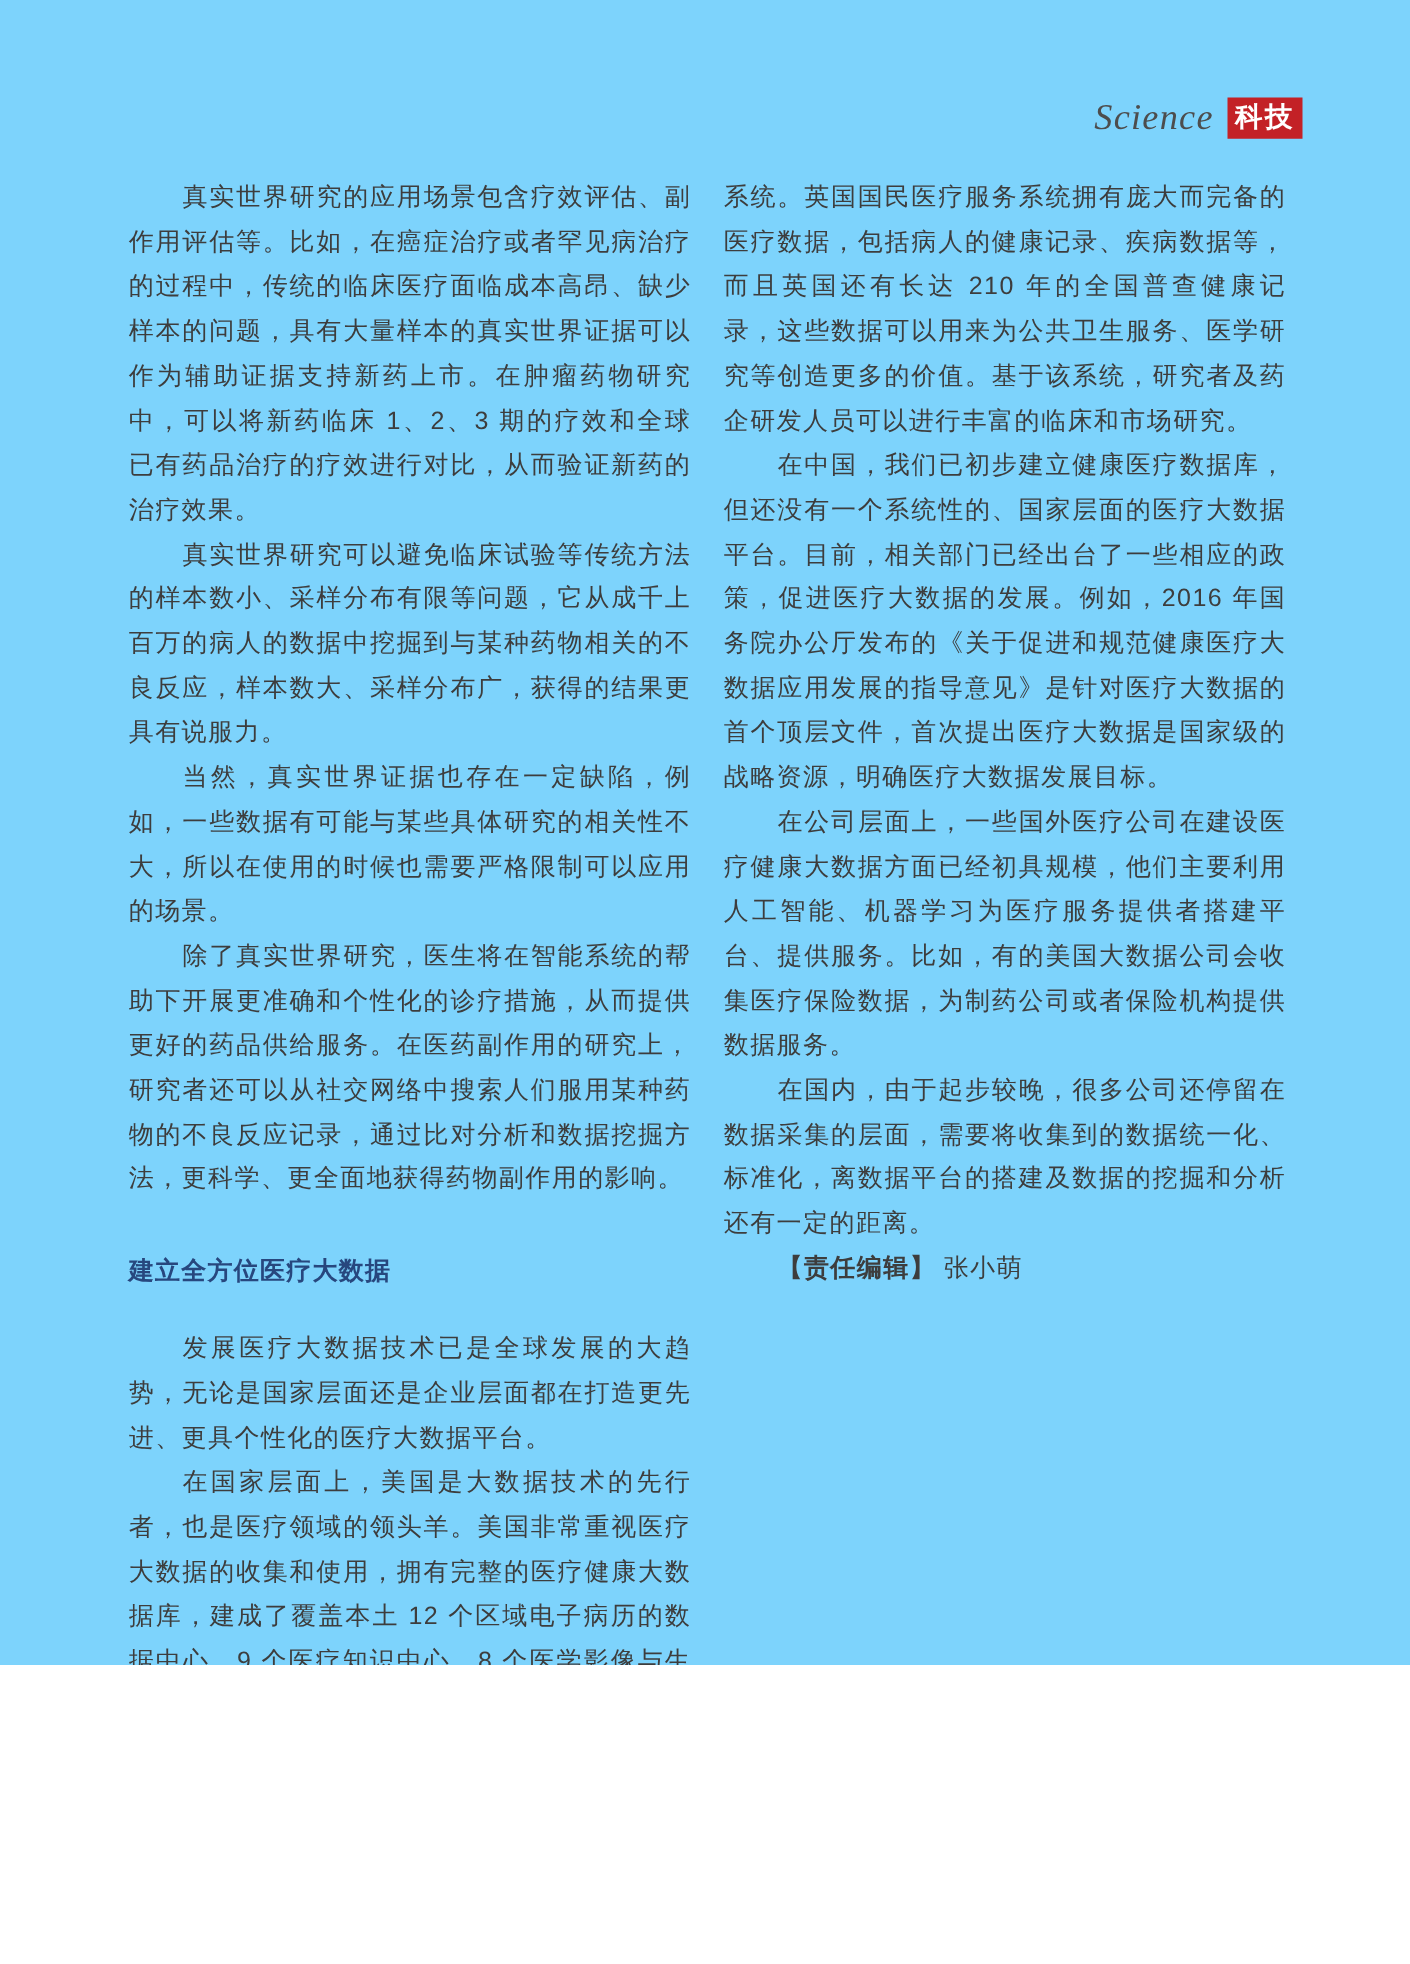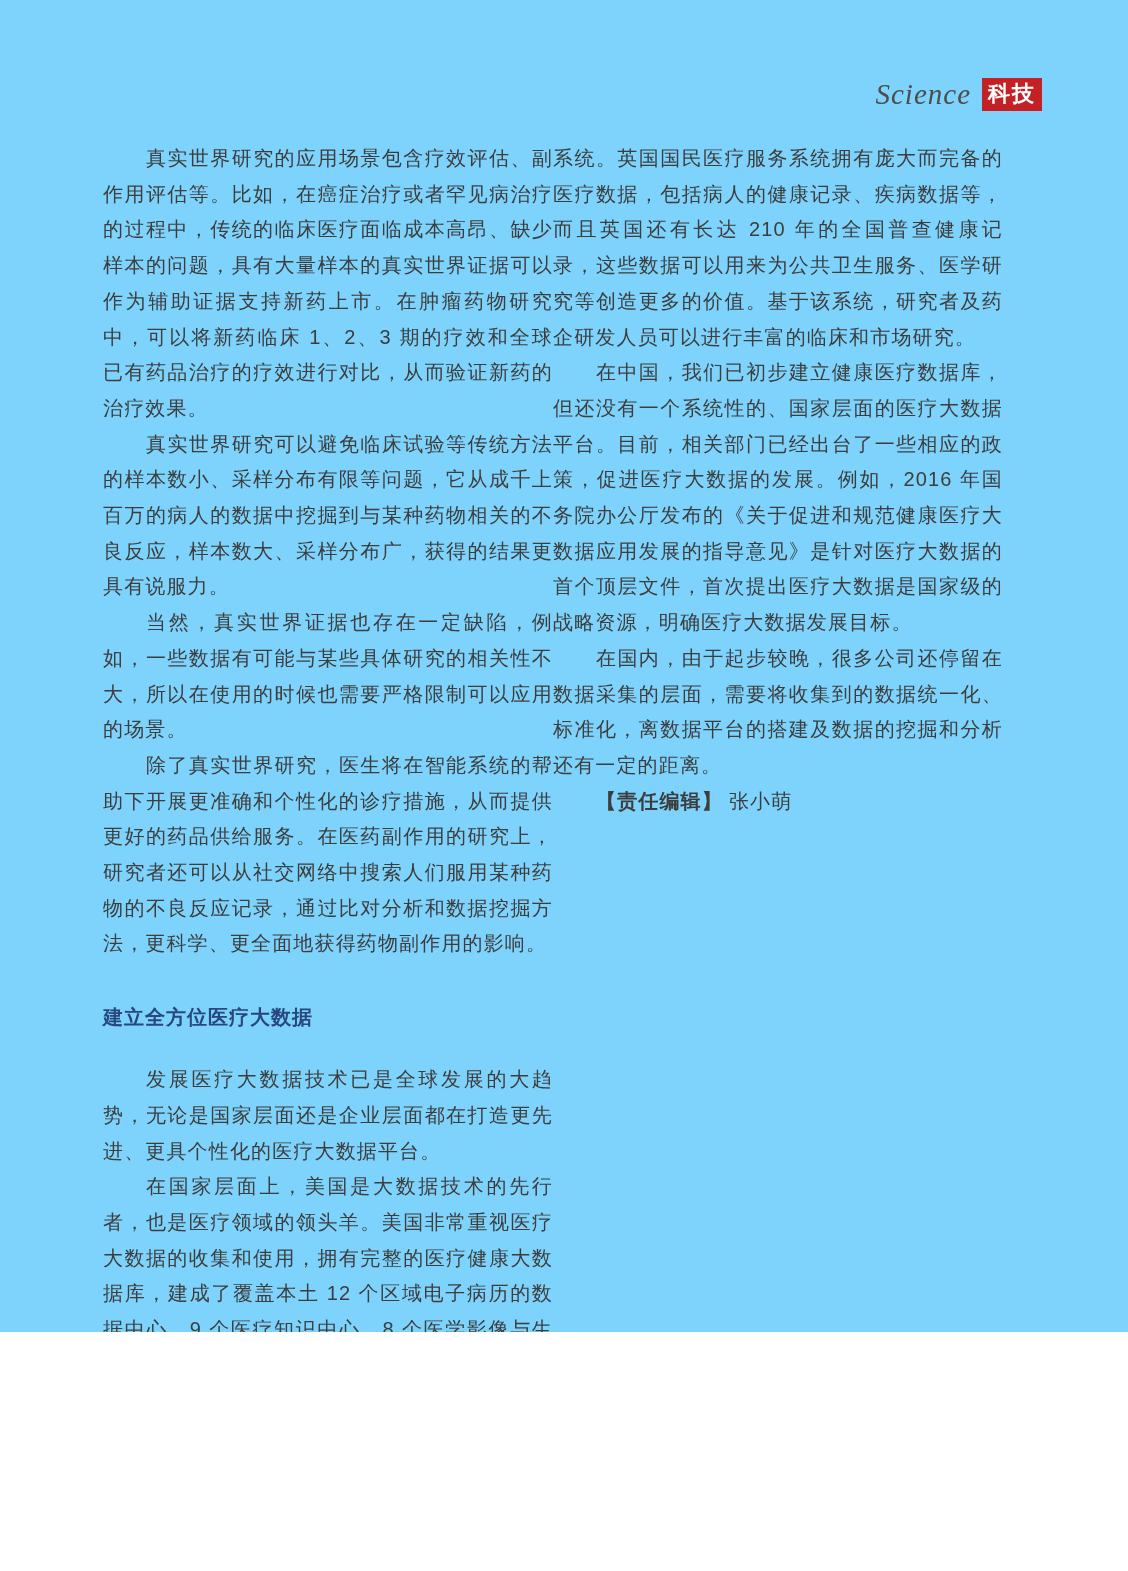--- a/index.html
+++ b/index.html
@@ -44,20 +44,22 @@
     text-align: right;
   }
 
   
   .columns {
     position: absolute;
     top: 141px;
     left: 103px;
     width: 926px;
     display: flex;
+    gap: 26px;
+    justify-content: flex-end;
   }
   .col {
     flex: 0 0 450px;
     width: 450px;
   }
   .col p {
     margin: 0;
     font-size: 20px;
     line-height: 35.7px;
     letter-spacing: 1.15px;
@@ -139,20 +141,21 @@
       <h2 class="subhead">建立全方位医疗大数据</h2>
 
       <p>发展医疗大数据技术已是全球发展的大趋势，无论是国家层面还是企业层面都在打造更先进、更具个性化的医疗大数据平台。</p>
       <p>在国家层面上，美国是大数据技术的先行者，也是医疗领域的领头羊。美国非常重视医疗大数据的收集和使用，拥有完整的医疗健康大数据库，建成了覆盖本土 12 个区域电子病历的数据中心、9 个医疗知识中心、8 个医学影像与生物信息数据中心。</p>
       <p>同样，个医学影像与生物信息数据中心</p>
     </div>
 
     <div class="col">
       <p class="no-indent">系统。英国国民医疗服务系统拥有庞大而完备的医疗数据，包括病人的健康记录、疾病数据等，而且英国还有长达 210 年的全国普查健康记录，这些数据可以用来为公共卫生服务、医学研究等创造更多的价值。基于该系统，研究者及药企研发人员可以进行丰富的临床和市场研究。</p>
       <p>在中国，我们已初步建立健康医疗数据库，但还没有一个系统性的、国家层面的医疗大数据平台。目前，相关部门已经出台了一些相应的政策，促进医疗大数据的发展。例如，2016 年国务院办公厅发布的《关于促进和规范健康医疗大数据应用发展的指导意见》是针对医疗大数据的首个顶层文件，首次提出医疗大数据是国家级的战略资源，明确医疗大数据发展目标。</p>
+      <p>在公司层面上，一些国外医疗公司在建设医疗健康大数据方面已经初具规模，他们主要利用人工智能、机器学习为医疗服务提供者搭建平台、提供服务。比如，有的美国大数据公司会收集医疗保险数据，为制药公司或者保险机构提供数据服务。</p>
       <p>在国内，由于起步较晚，很多公司还停留在数据采集的层面，需要将收集到的数据统一化、标准化，离数据平台的搭建及数据的挖掘和分析还有一定的距离。</p>
 
       <p class="editor-line">
         <span class="label">【责任编辑】</span><span class="name">张小萌</span>
       </p>
     </div>
 
   </main>
 
   <footer class="page-footer">

